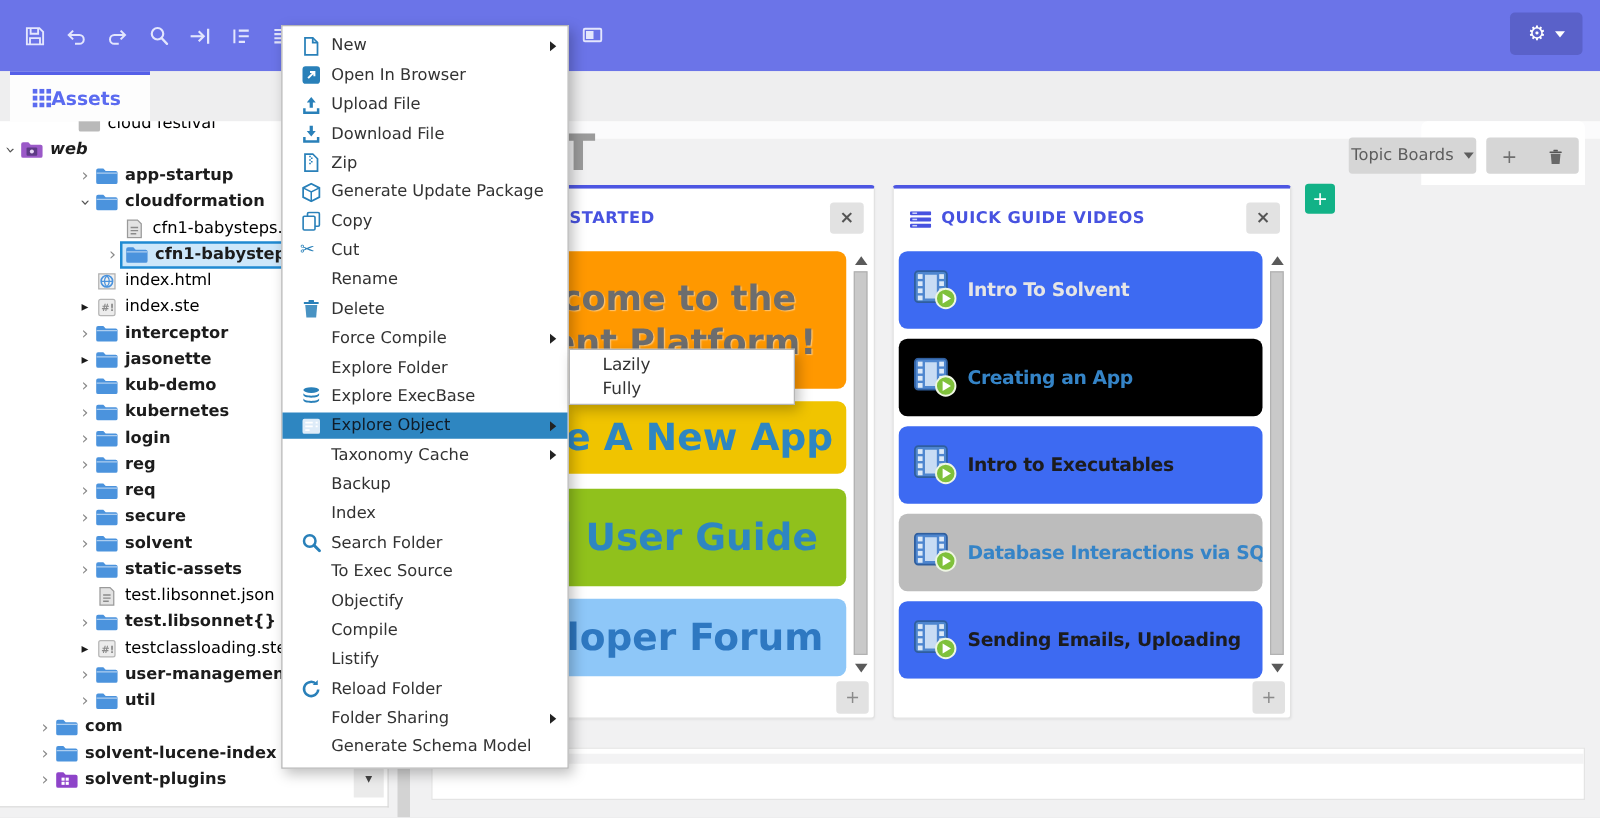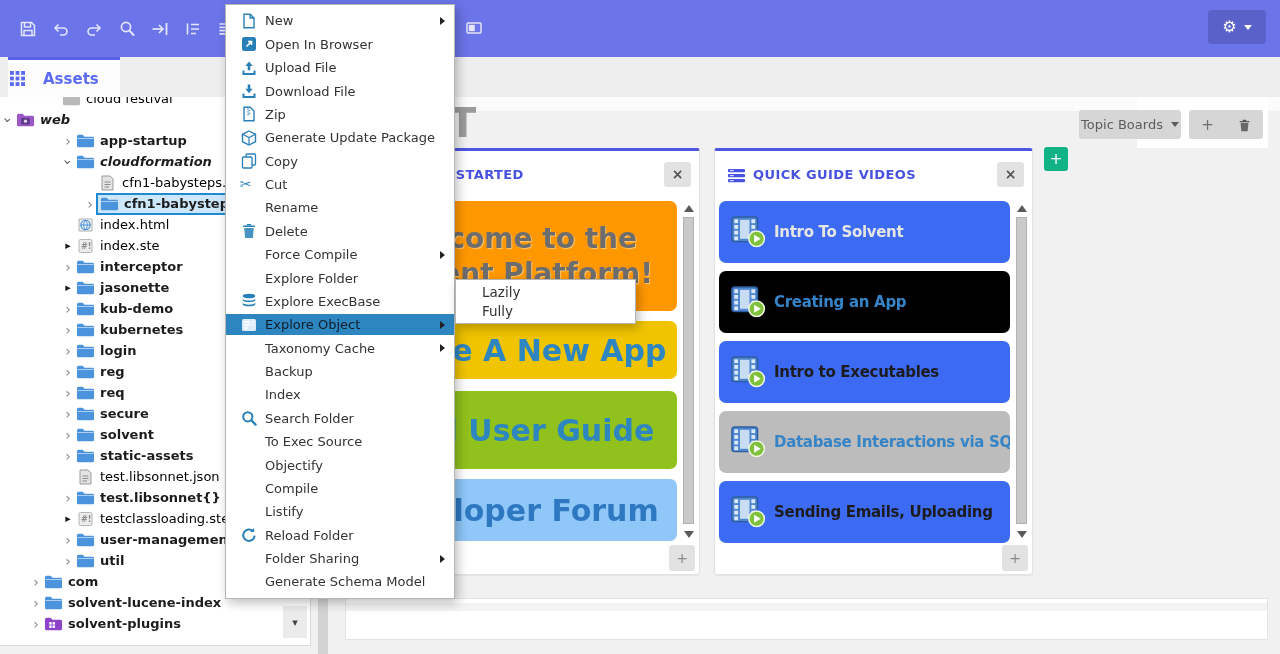--- a/index.html
+++ b/index.html
@@ -11,22 +11,22 @@
   .tb-btn{width:20px;height:20px;color:#eef0ff;opacity:.92;cursor:pointer;}
   .tb-btn svg{width:100%;height:100%;}
   .tb-win{position:absolute;left:464px;top:18px;}
   .gear-btn{position:absolute;right:14px;top:10px;width:58px;height:34px;background:#5a61c9;border-radius:4px;
             display:flex;align-items:center;justify-content:center;gap:7px;color:#fff;cursor:pointer;}
   .gear-glyph{font-size:16px;line-height:1;}
   .caret{width:0;height:0;border-left:4px solid transparent;border-right:4px solid transparent;border-top:5px solid #fff;}
   
   .tabbar{position:absolute;left:0;top:57px;width:1280px;height:40px;background:#eeeeef;}
   .assets-tab{position:absolute;left:8px;top:57px;width:112px;height:40px;background:#fdfdfd;
-              border-top:3px solid #5560e8;box-sizing:border-box;display:flex;align-items:center;gap:18px;
-              padding-left:2px;color:#5b6bf0;font-weight:bold;font-size:15px;cursor:pointer;}
+              border-top:3px solid #5560e8;box-sizing:border-box;display:flex;align-items:center;gap:0;
+              padding-left:18px;color:#5b6bf0;font-weight:bold;font-size:15px;cursor:pointer;}
   .assets-tab .ic{width:15px;height:15px;color:#5b6bf0;}
   
   .tree-panel{position:absolute;left:0;top:97px;width:311px;height:549px;background:#fff;
               border-right:1px solid #d8d8d8;border-bottom:1px solid #d8d8d8;box-sizing:border-box;overflow:hidden;}
   .tree-list{position:absolute;left:0;top:-9px;right:0;}
   .tree-row{height:21px;display:flex;align-items:center;font-size:13px;color:#1c1c1c;cursor:pointer;}
   .ar{flex:0 0 16px;width:16px;text-align:center;color:#8a8a8a;font-size:14px;line-height:1;}
   .ar.open{transform:rotate(90deg);color:#555;}
   .ar.filled{color:#1a1a1a;font-size:11px;}
   .t-ic{flex:0 0 19px;width:19px;height:16px;margin-right:5px;}
@@ -75,21 +75,21 @@
   .plus-btn{position:absolute;right:4px;bottom:3px;width:26px;height:26px;background:#e2e2e2;border-radius:3px;
             color:#8a8a8a;display:flex;align-items:center;justify-content:center;font-size:14px;cursor:pointer;}
   .sb{position:absolute;right:5px;top:52px;bottom:34px;width:11px;}
   .sb-up,.sb-down{position:absolute;left:1px;width:0;height:0;border-left:5px solid transparent;border-right:5px solid transparent;cursor:pointer;}
   .sb-up{top:2px;border-bottom:7px solid #5a5a5a;}
   .sb-down{bottom:2px;border-top:7px solid #5a5a5a;}
   .sb-thumb{position:absolute;left:0;right:0;top:14px;bottom:16px;background:#c9c9c9;border:1px solid #b2b2b2;cursor:grab;}
   .bottom-board{position:absolute;left:345px;top:598px;width:923px;height:42px;background:#fff;border:1px solid #e4e4e4;box-sizing:border-box;}
   .bb-strip{height:8px;background:#f3f3f4;margin-top:4px;}
   
-  .menu{position:absolute;left:225px;top:4px;width:230px;height:595px;background:#fff;border:1px solid #b5b5b5;
+  .menu{position:absolute;left:225px;top:20px;width:230px;height:595px;background:#fff;border:1px solid #b5b5b5;
         box-sizing:border-box;box-shadow:3px 4px 10px rgba(0,0,0,.25);z-index:50;
         display:flex;flex-direction:column;justify-content:space-evenly;padding:3px 0;}
   .m-row{height:21px;display:flex;align-items:center;padding-left:14px;font-size:13px;color:#333;cursor:pointer;}
   .m-ic{flex:0 0 18px;width:18px;height:16px;margin-right:7px;color:#2980b9;}
   .m-ic svg{width:100%;height:100%;}
   .m-ic .cut-ch{font-size:14px;line-height:1;}
   .m-label{white-space:nowrap;}
   .m-arrow{margin-left:auto;margin-right:9px;width:0;height:0;border-top:4px solid transparent;
            border-bottom:4px solid transparent;border-left:5px solid #222;}
   .m-row.hl{background:#2e86c1;color:#101c28;}
@@ -184,21 +184,21 @@
           <span class="t-label bold">web</span>
         </div>
         <div class="tree-row" style="padding-left: 60px;">
           <span class="ar">›</span>
           <span class="t-ic"><svg viewBox="0 0 20 16">
               <path d="M1 3.2Q1 1.4 2.6 1.4H7l2 2.2h8.4Q19 3.6 19 5v8Q19 14.6 17.4 14.6H2.6Q1 14.6 1 13z" fill="#4b93dd"></path>
               <path d="M1.4 5.4h17.2" stroke="rgba(255,255,255,.55)" stroke-width="1.1"></path>
             </svg></span>
           <span class="t-label bold">app-startup</span>
         </div>
-        <div class="tree-row" style="padding-left: 60px; font-style: italic;">
+        <div class="tree-row" style="padding-left: 60px;">
           <span class="ar open">›</span>
           <span class="t-ic"><svg viewBox="0 0 20 16">
               <path d="M1 3.2Q1 1.4 2.6 1.4H7l2 2.2h8.4Q19 3.6 19 5v8Q19 14.6 17.4 14.6H2.6Q1 14.6 1 13z" fill="#4b93dd"></path>
               <path d="M1.4 5.4h17.2" stroke="rgba(255,255,255,.55)" stroke-width="1.1"></path>
             </svg></span>
           <span class="t-label bold">cloudformation</span>
         </div>
         <div class="tree-row" style="padding-left: 82px;">
           <span class="ar"></span>
           <span class="t-ic"><svg viewBox="0 0 14 16">

